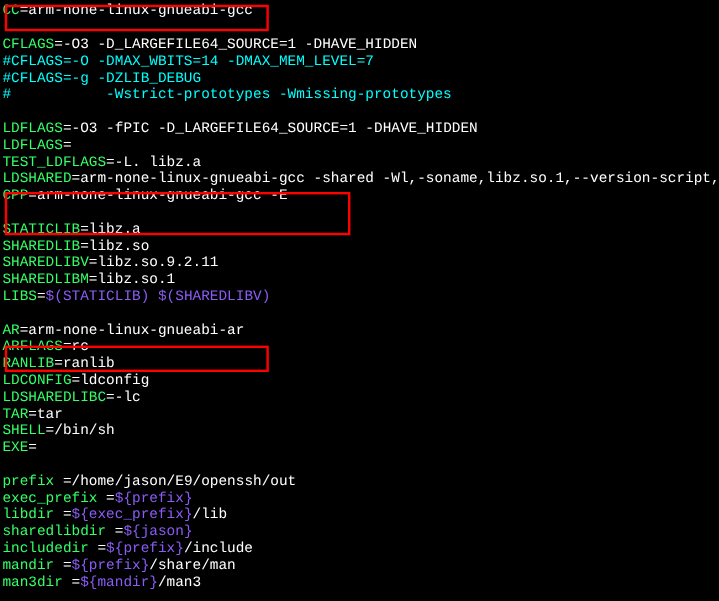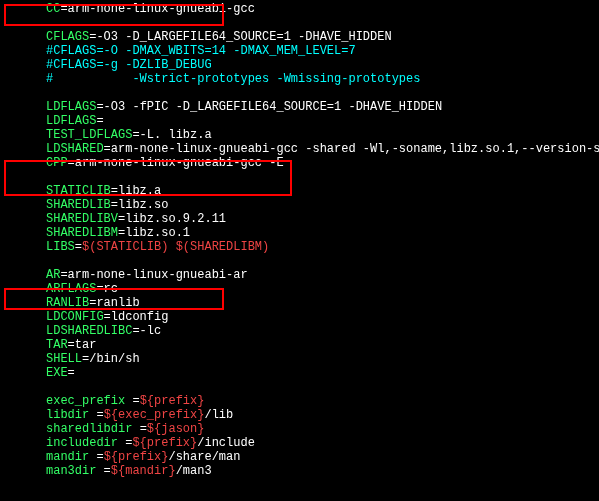--- a/index.html
+++ b/index.html
@@ -8,25 +8,25 @@
     background: #000;
     font-family: "Courier New", monospace;
     font-size: 12px;
     line-height: 14px;
     color: #fff;
     width: 599px;
     height: 501px;
     overflow: hidden;
     box-sizing: border-box;
   }
-  .line { white-space: pre; margin-left: 44px; }
+  .line { white-space: pre; }
   .g { color: #33ff66; }
   .c { color: #00ffff; }
   .w { color: #fff; }
-  .y { color: #ef4444; }
+  .y { color: #8b5cf6; }
   .box {
     border: 2px solid #ff0000;
     display: inline-block;
     padding: 0 0;
     position: absolute;
     box-sizing: border-box;
   }
   #box1 { left: 2px; top: 2px; width: 220px; height: 22px; }
   #box2 { left: 2px; top: 158px; width: 288px; height: 36px; }
   #box3 { left: 2px; top: 286px; width: 220px; height: 22px; }
@@ -47,31 +47,32 @@
       <div class="line"><span class="g">LDFLAGS</span><span class="w">=-O3 -fPIC -D_LARGEFILE64_SOURCE=1 -DHAVE_HIDDEN</span></div>
       <div class="line"><span class="g">LDFLAGS</span><span class="w">=</span></div>
       <div class="line"><span class="g">TEST_LDFLAGS</span><span class="w">=-L. libz.a</span></div>
       <div class="line"><span class="g">LDSHARED</span><span class="w">=arm-none-linux-gnueabi-gcc -shared -Wl,-soname,libz.so.1,--version-script,zlib.map</span></div>
       <div class="line"><span class="g">CPP</span><span class="w">=arm-none-linux-gnueabi-gcc -E</span></div>
       <div class="line">&nbsp;</div>
       <div class="line"><span class="g">STATICLIB</span><span class="w">=libz.a</span></div>
       <div class="line"><span class="g">SHAREDLIB</span><span class="w">=libz.so</span></div>
       <div class="line"><span class="g">SHAREDLIBV</span><span class="w">=libz.so.9.2.11</span></div>
       <div class="line"><span class="g">SHAREDLIBM</span><span class="w">=libz.so.1</span></div>
-      <div class="line"><span class="g">LIBS</span><span class="w">=</span><span class="y">$(STATICLIB)</span><span class="w"> </span><span class="y">$(SHAREDLIBM)</span></div>
+      <div class="line"><span class="g">LIBS</span><span class="w">=</span><span class="y">$(STATICLIB)</span><span class="w"> </span><span class="y">$(SHAREDLIBV)</span></div>
       <div class="line">&nbsp;</div>
       <div class="line"><span class="g">AR</span><span class="w">=arm-none-linux-gnueabi-ar</span></div>
       <div class="line"><span class="g">ARFLAGS</span><span class="w">=rc</span></div>
       <div class="line"><span class="g">RANLIB</span><span class="w">=ranlib</span></div>
       <div class="line"><span class="g">LDCONFIG</span><span class="w">=ldconfig</span></div>
       <div class="line"><span class="g">LDSHAREDLIBC</span><span class="w">=-lc</span></div>
       <div class="line"><span class="g">TAR</span><span class="w">=tar</span></div>
       <div class="line"><span class="g">SHELL</span><span class="w">=/bin/sh</span></div>
       <div class="line"><span class="g">EXE</span><span class="w">=</span></div>
       <div class="line">&nbsp;</div>
+      <div class="line"><span class="g">prefix </span><span class="w">=/home/jason/E9/openssh/out</span></div>
       <div class="line"><span class="g">exec_prefix </span><span class="w">=</span><span class="y">${prefix}</span></div>
       <div class="line"><span class="g">libdir </span><span class="w">=</span><span class="y">${exec_prefix}</span><span class="w">/lib</span></div>
       <div class="line"><span class="g">sharedlibdir </span><span class="w">=</span><span class="y">${jason}</span></div>
       <div class="line"><span class="g">includedir </span><span class="w">=</span><span class="y">${prefix}</span><span class="w">/include</span></div>
       <div class="line"><span class="g">mandir </span><span class="w">=</span><span class="y">${prefix}</span><span class="w">/share/man</span></div>
       <div class="line"><span class="g">man3dir </span><span class="w">=</span><span class="y">${mandir}</span><span class="w">/man3</span></div>
     </div>
   <div id="box1" class="box"></div>
   <div id="box2" class="box"></div>
   <div id="box3" class="box"></div>

